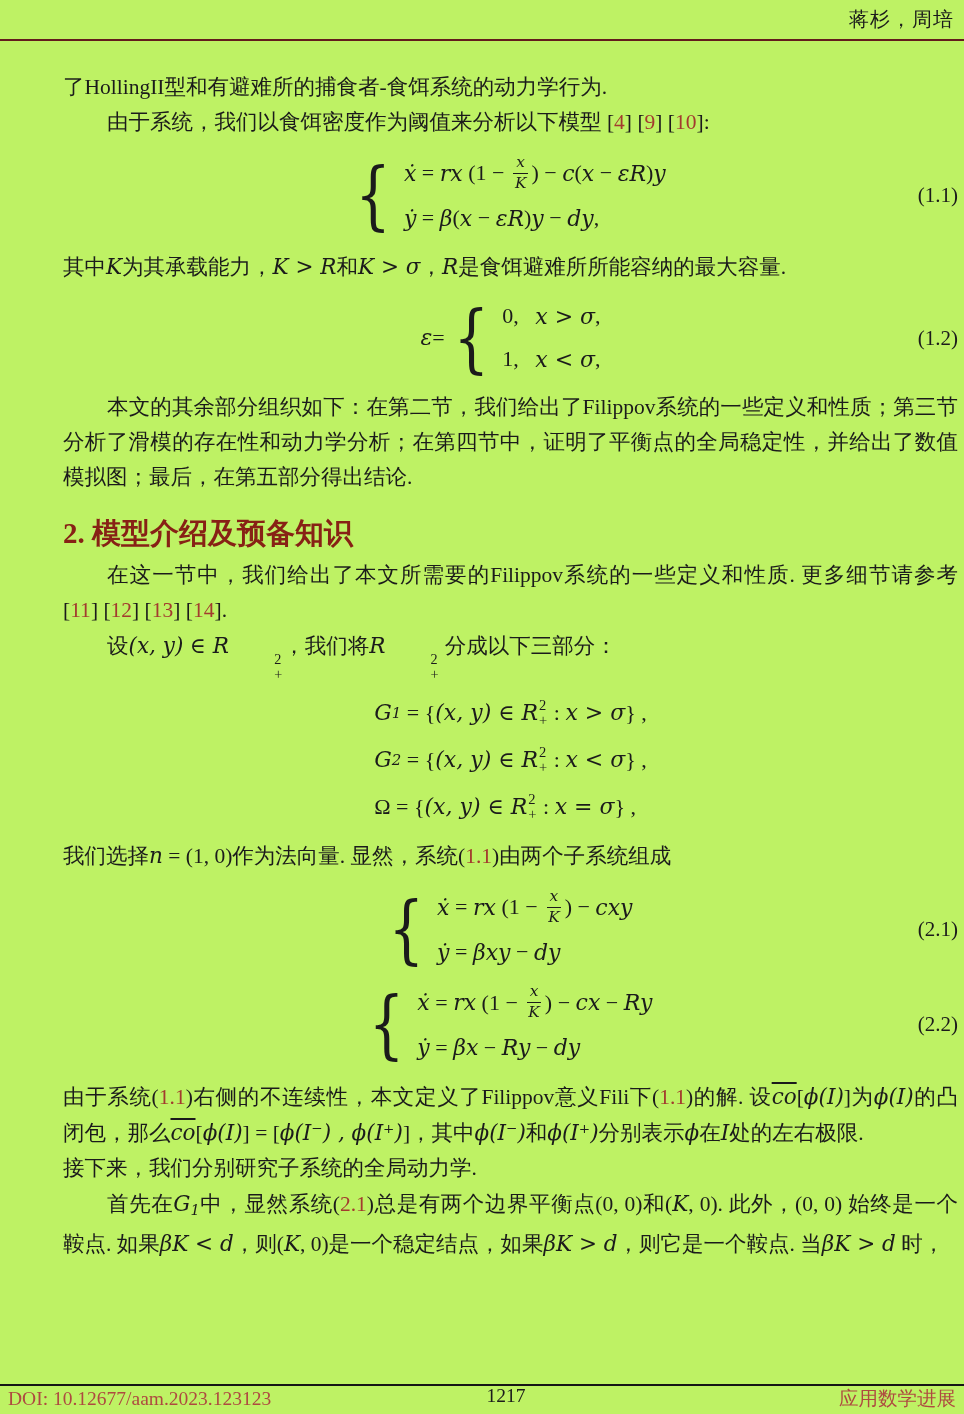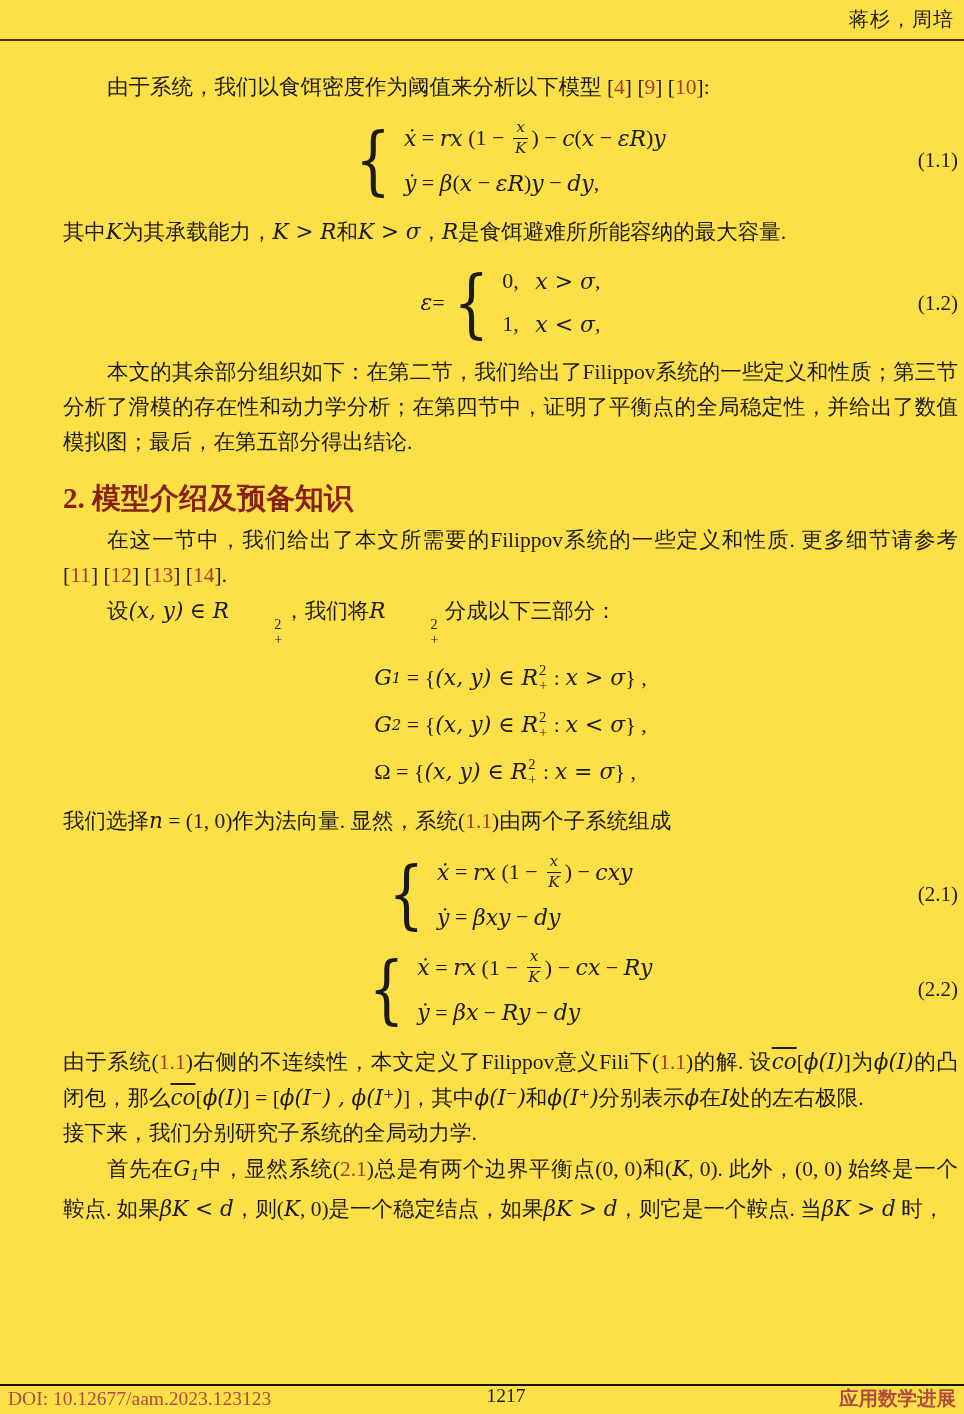--- a/index.html
+++ b/index.html
@@ -1,17 +1,17 @@
 <!DOCTYPE html>
 <html lang="zh"><head>
 <meta charset="utf-8">
 <style>
   html,body{margin:0;padding:0;background:#ffffff;}
   .page{
-    position:relative;width:964px;height:1414px;background:#fde047;overflow:hidden;
+    position:relative;width:964px;height:1414px;background:#bef264;overflow:hidden;
     font-family:"Liberation Serif","DejaVu Serif",serif;color:#1b1b1b;
   }
   
   .hdr-authors{position:absolute;top:6px;right:10px;font-size:20px;letter-spacing:1px;}
   .rule-top{position:absolute;top:39px;left:0;width:964px;height:2px;background:#641c1c;}
   
   .content{position:absolute;top:70px;left:63px;width:895px;}
   p.body{margin:0;font-size:21.5px;line-height:35px;text-align:justify;}
   .indent{text-indent:2.05em;}
   .mt10{margin-top:10px;} .mt8{margin-top:8px;} .mt6{margin-top:6px;}
@@ -37,32 +37,33 @@
   .eq-lines{display:flex;flex-direction:column;gap:9px;}
   .eq-line{display:flex;align-items:center;min-height:34px;}
   .eq-line span{white-space:pre;}
   .gset{gap:13px;}
   .eq-label{position:absolute;right:0;top:50%;transform:translateY(-50%);font-size:21px;}
   
   .rule-bottom{position:absolute;left:0;bottom:28px;width:964px;height:2px;background:#151515;}
   .footer{position:absolute;left:8px;right:8px;bottom:2px;display:flex;justify-content:space-between;align-items:baseline;font-size:19.5px;gap:28px;}
   .f-doi{color:#AE4A40;}
   .f-page{position:absolute;left:50%;transform:translateX(-50%);color:#1b1b1b;margin-left:24px;}
-  .f-journal{color:#AE4A40;font-weight:bold;}
+  .f-journal{color:#AE4A40;}
 </style>
 </head>
 <body>
 
 <div class="page">
 
   <div class="hdr-authors">蒋杉，周培</div>
   <div class="rule-top"></div>
 
   <div class="content">
 
+    <p class="body"><span class="sg-cn">了HollingII型和有避难所的捕食者-食饵系统的动力学行为.</span></p>
 
     <p class="body indent mt10"><span class="sg-cn">由于系统，我们以食饵密度作为阈值来分析以下模型 [</span><span class="sg-r">4</span><span class="sg-cn">] [</span><span class="sg-r">9</span><span class="sg-cn">] [</span><span class="sg-r">10</span><span class="sg-cn">]:</span></p>
 
     <div class="eq">
       <div class="eq-main">
         <span class="brace b2">{</span>
         <div class="eq-lines">
           <div class="eq-line">
               <span class="sg-m">ẋ</span>
               <span class="sg-cn"> = </span>

